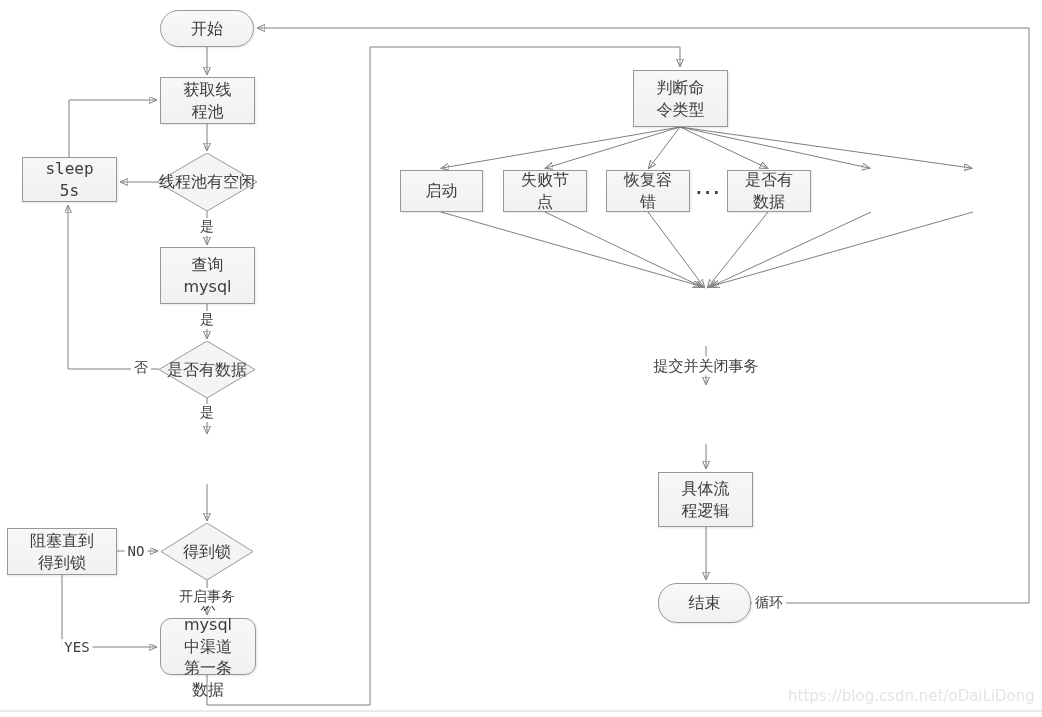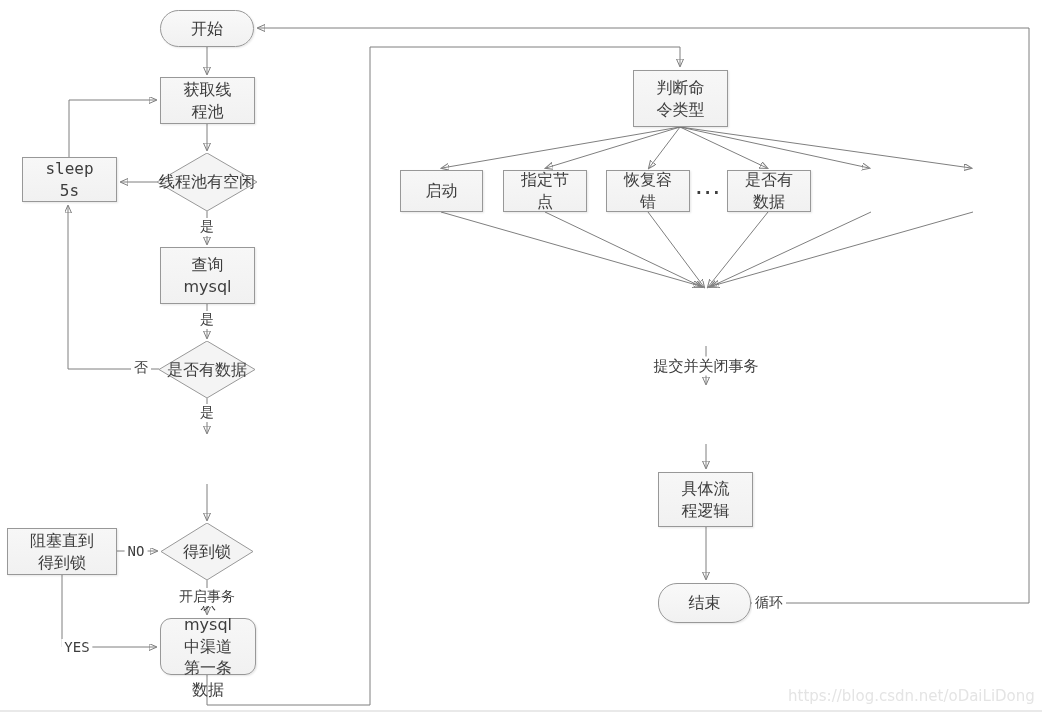--- a/index.html
+++ b/index.html
@@ -133,21 +133,21 @@
 
   <div class="node box" style="left:633px;top:70px;width:95px;height:57px;">
     <span>判断命令类型</span>
   </div>
 
   <div class="node box" style="left:400px;top:170px;width:83px;height:42px;">
     <span>启动</span>
   </div>
 
   <div class="node box" style="left:503px;top:170px;width:84px;height:42px;">
-    <span>指定节点</span>
+    <span>失败节点</span>
   </div>
 
   <div class="node box" style="left:606px;top:170px;width:84px;height:42px;">
     <span>恢复容错</span>
   </div>
 
   <div class="ellipsis" style="left:696px;top:180px;">...</div>
 
   <div class="node box" style="left:727px;top:170px;width:84px;height:42px;">
     <span>是否有数据</span>

